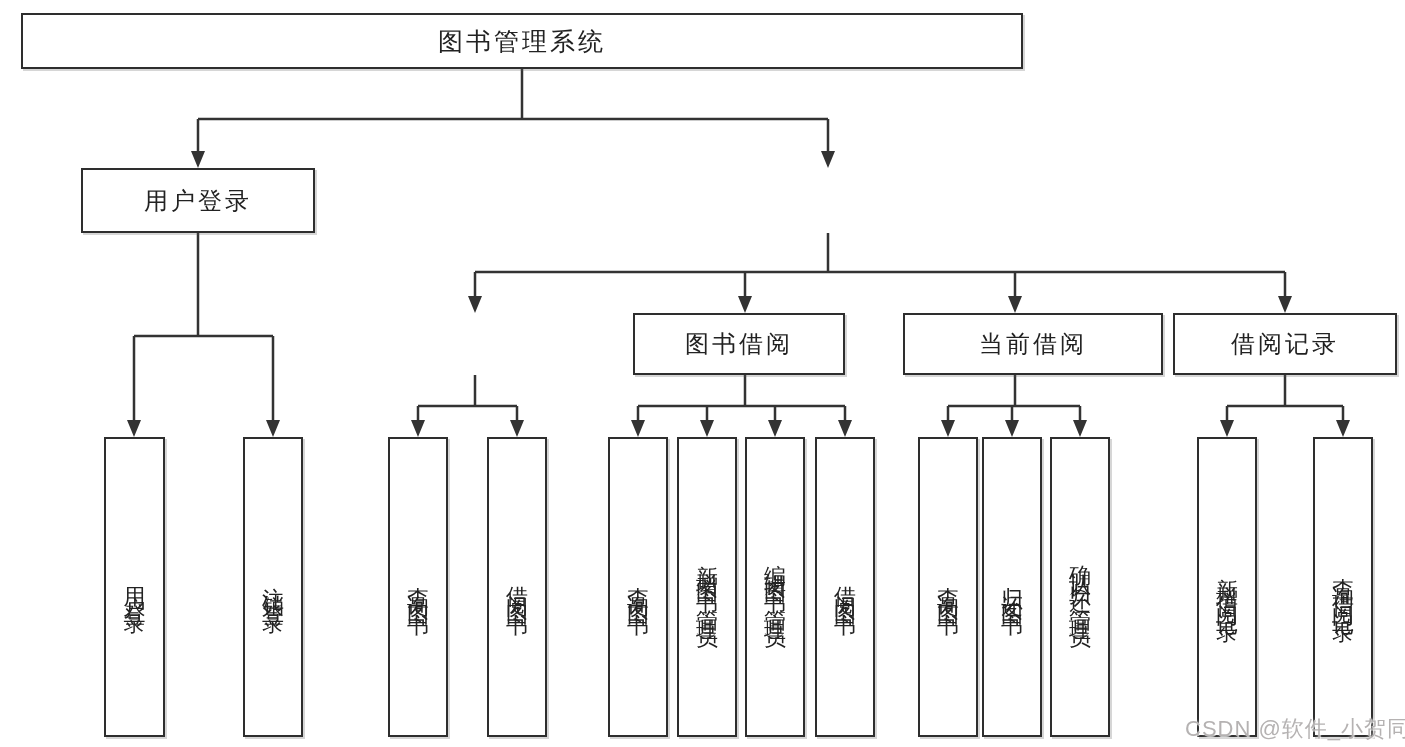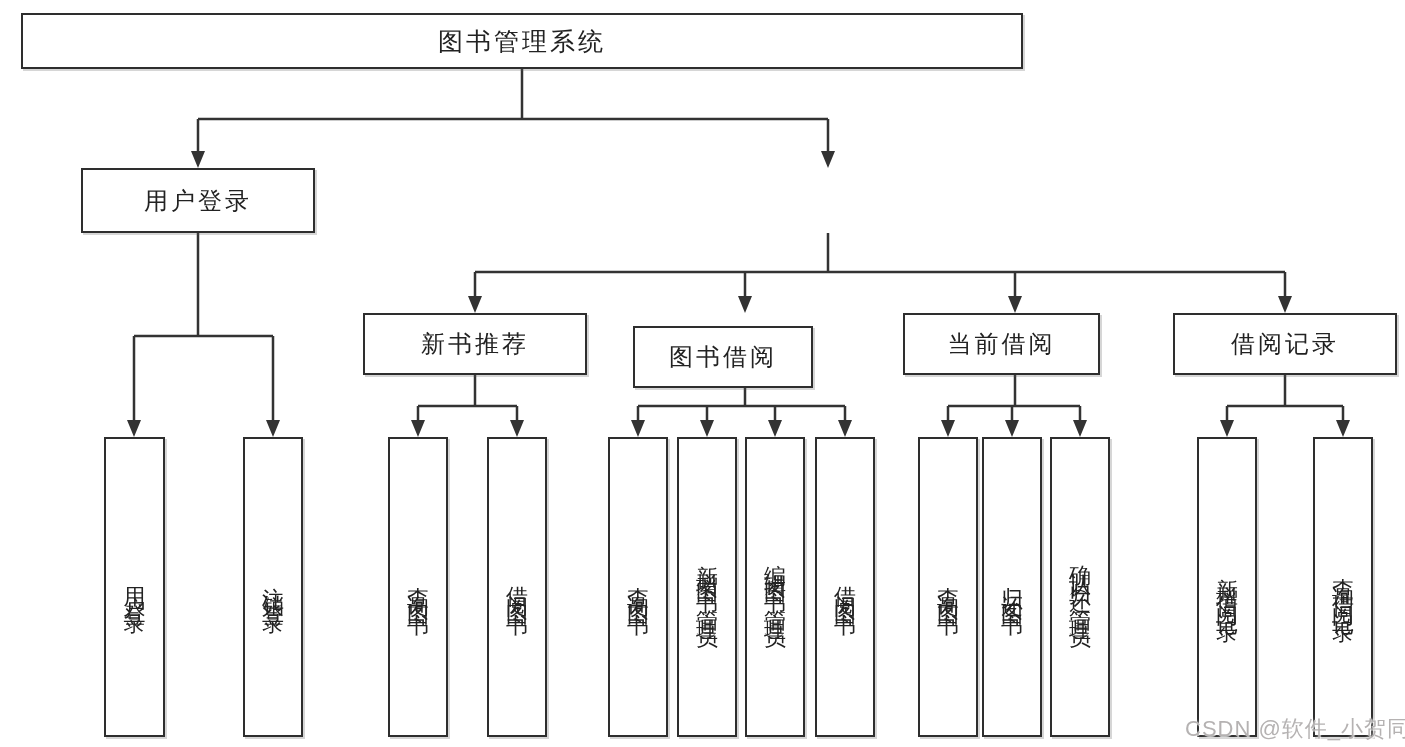--- a/index.html
+++ b/index.html
@@ -81,27 +81,24 @@
   </svg>
 
   <div class="node h h--root" style="left:21px;top:13px;width:1002px;height:56px">
     <span class="label">图书管理系统</span>
   </div>
 
   <div class="node h" style="left:81px;top:168px;width:234px;height:65px">
     <span class="label">用户登录</span>
   </div>
 
-  <div class="node h" style="left:363px;top:313px;width:224px;height:62px">
-    <span class="label">新书推荐</span>
-  </div>
-  <div class="node h" style="left:633px;top:326px;width:180px;height:62px">
+  <div class="node h" style="left:633px;top:313px;width:212px;height:62px">
     <span class="label">图书借阅</span>
   </div>
-  <div class="node h" style="left:903px;top:313px;width:197px;height:62px">
+  <div class="node h" style="left:903px;top:313px;width:260px;height:62px">
     <span class="label">当前借阅</span>
   </div>
   <div class="node h" style="left:1173px;top:313px;width:224px;height:62px">
     <span class="label">借阅记录</span>
   </div>
 
   <div class="node v" style="left:104px;top:437px;width:61px;height:300px">
     <span class="label">用户登录</span>
   </div>
   <div class="node v" style="left:243px;top:437px;width:60px;height:300px">

